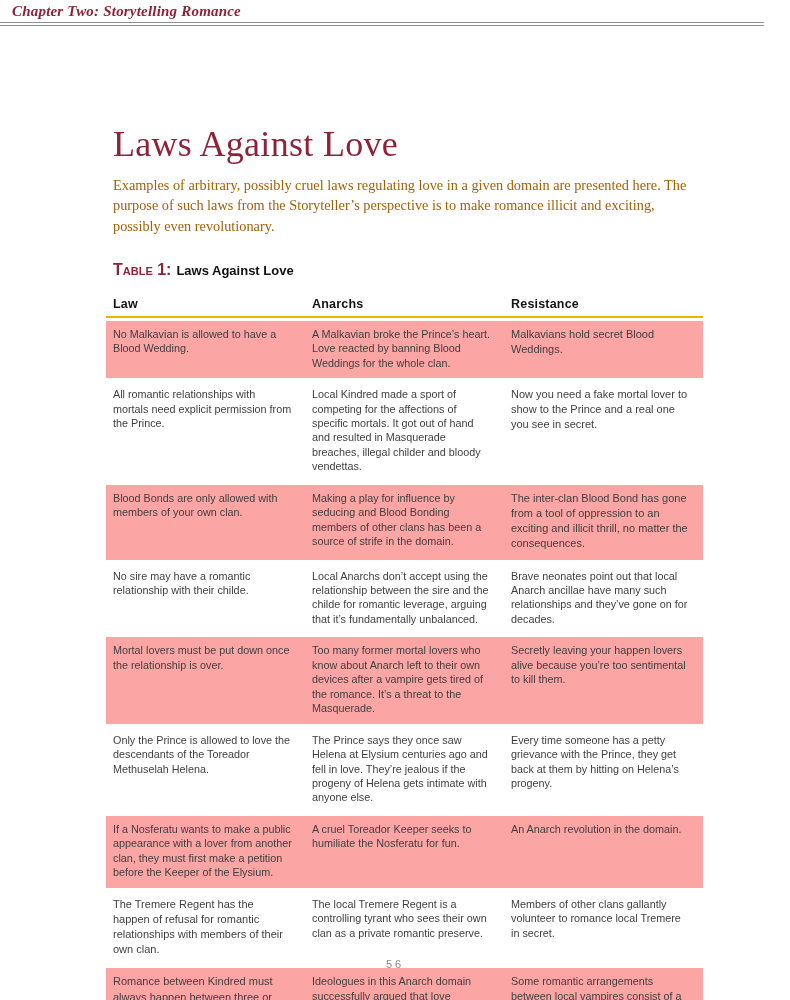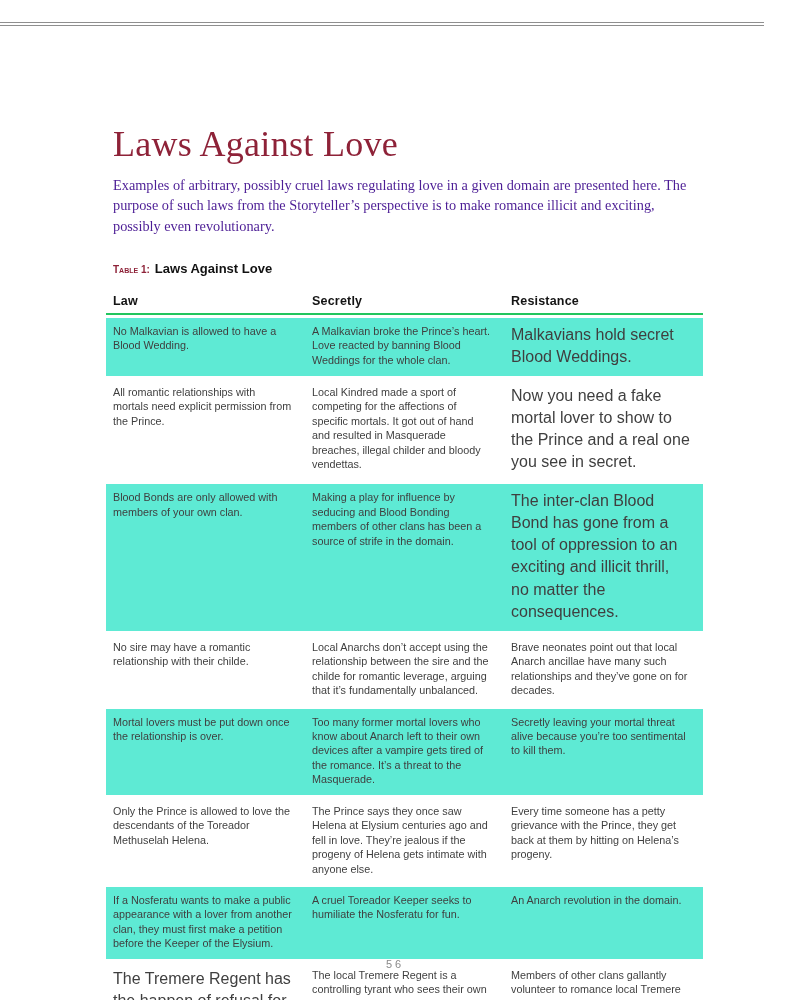--- a/index.html
+++ b/index.html
@@ -50,106 +50,107 @@
     color: #8e2238;
     letter-spacing: 0.3px;
     line-height: 1.1;
   }
   .intro {
     margin: 10px 0 0 7px;
     width: 580px;
     font-family: "Liberation Serif", serif;
     font-size: 14.3px;
     line-height: 1.45;
-    color: #4c1d95;
+    color: #a16207;
   }
 
   
   .table-heading {
     margin: 24px 0 15px 7px;
     font-size: 13px;
     color: #111111;
   }
   .table-label {
     font-variant: small-caps;
     font-weight: bold;
-    font-size: 10px;
+    font-size: 16px;
     color: #8e2238;
     margin-right: 5px;
   }
   .table-caption { font-weight: bold; font-size: 13px; }
 
   
   table.laws {
     width: 597px;
     border-collapse: separate;
     border-spacing: 0 3px;
     table-layout: fixed;
   }
   table.laws col { width: 33.33%; }
   table.laws th {
     text-align: left;
     font-size: 12.5px;
     font-weight: bold;
     color: #141414;
     padding: 0 0 5px 7px;
-    border-bottom: 2px solid #22c55e;
+    border-bottom: 2px solid #eab308;
     letter-spacing: 0.2px;
   }
   table.laws td {
     vertical-align: top;
     font-size: 10.8px;
     line-height: 1.34;
     color: #3f3f3f;
     padding: 6px 13px 8px 7px;
   }
   table.laws td.large {
-    font-size: 16px;
+    font-size: 11px;
     line-height: 1.38;
   }
-  table.laws tr.shaded td { background: #5eead4; }
+  table.laws tr.shaded td { background: #fca5a5; }
 
   
   .page-number {
     position: absolute;
     bottom: 30px;
     left: 0;
     width: 100%;
     text-align: center;
     font-size: 11px;
     letter-spacing: 3px;
     color: #8a8a8a;
   }
 </style>
 </head>
 <body>
 
 <div class="page">
 
+  <div class="chapter-header">Chapter Two: Storytelling Romance</div>
   <div class="header-rule"></div>
 
   <div class="main">
     <h1 class="page-title">Laws Against Love</h1>
 
     <p class="intro">Examples of arbitrary, possibly cruel laws regulating love in a given domain are presented here. The purpose of such laws from the Storyteller’s perspective is to make romance illicit and exciting, possibly even revolutionary.</p>
 
     <div class="table-heading">
       <span class="table-label">Table 1:</span><span class="table-caption">Laws Against Love</span>
     </div>
 
     <table class="laws">
       <colgroup>
           <col>
           <col>
           <col>
         </colgroup>
       <thead>
         <tr>
           <th>Law</th>
-          <th>Secretly</th>
+          <th>Anarchs</th>
           <th>Resistance</th>
         </tr>
       </thead>
       <tbody id="table-body">
   <tr class="shaded">
     <td>No Malkavian is allowed to have a Blood Wedding.</td>
     <td>A Malkavian broke the Prince’s heart. Love reacted by banning Blood Weddings for the whole clan.</td>
     <td class="large">Malkavians hold secret Blood Weddings.</td>
   </tr>
 
@@ -167,21 +168,21 @@
 
   <tr>
     <td>No sire may have a romantic relationship with their childe.</td>
     <td>Local Anarchs don’t accept using the relationship between the sire and the childe for romantic leverage, arguing that it’s fundamentally unbalanced.</td>
     <td>Brave neonates point out that local Anarch ancillae have many such relationships and they’ve gone on for decades.</td>
   </tr>
 
   <tr class="shaded">
     <td>Mortal lovers must be put down once the relationship is over.</td>
     <td>Too many former mortal lovers who know about Anarch left to their own devices after a vampire gets tired of the romance. It’s a threat to the Masquerade.</td>
-    <td>Secretly leaving your mortal threat alive because you’re too sentimental to kill them.</td>
+    <td>Secretly leaving your happen lovers alive because you’re too sentimental to kill them.</td>
   </tr>
 
   <tr>
     <td>Only the Prince is allowed to love the descendants of the Toreador Methuselah Helena.</td>
     <td>The Prince says they once saw Helena at Elysium centuries ago and fell in love. They’re jealous if the progeny of Helena gets intimate with anyone else.</td>
     <td>Every time someone has a petty grievance with the Prince, they get back at them by hitting on Helena’s progeny.</td>
   </tr>
 
   <tr class="shaded">
     <td>If a Nosferatu wants to make a public appearance with a lover from another clan, they must first make a petition before the Keeper of the Elysium.</td>

